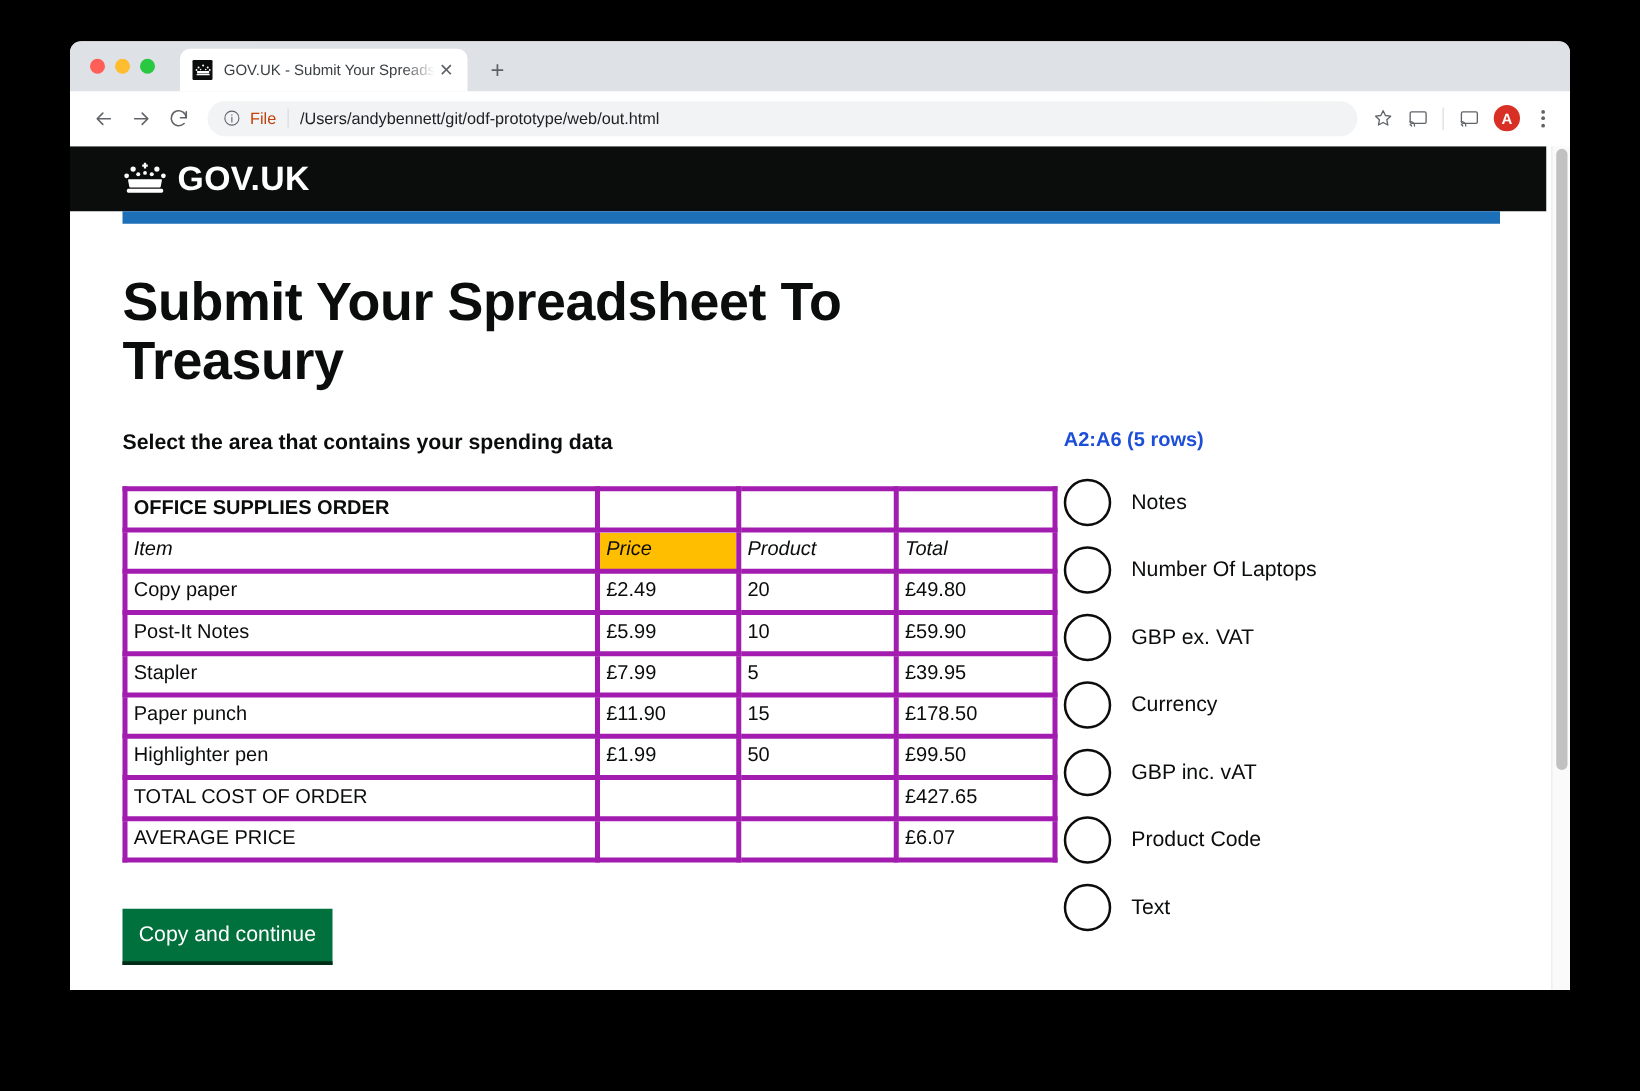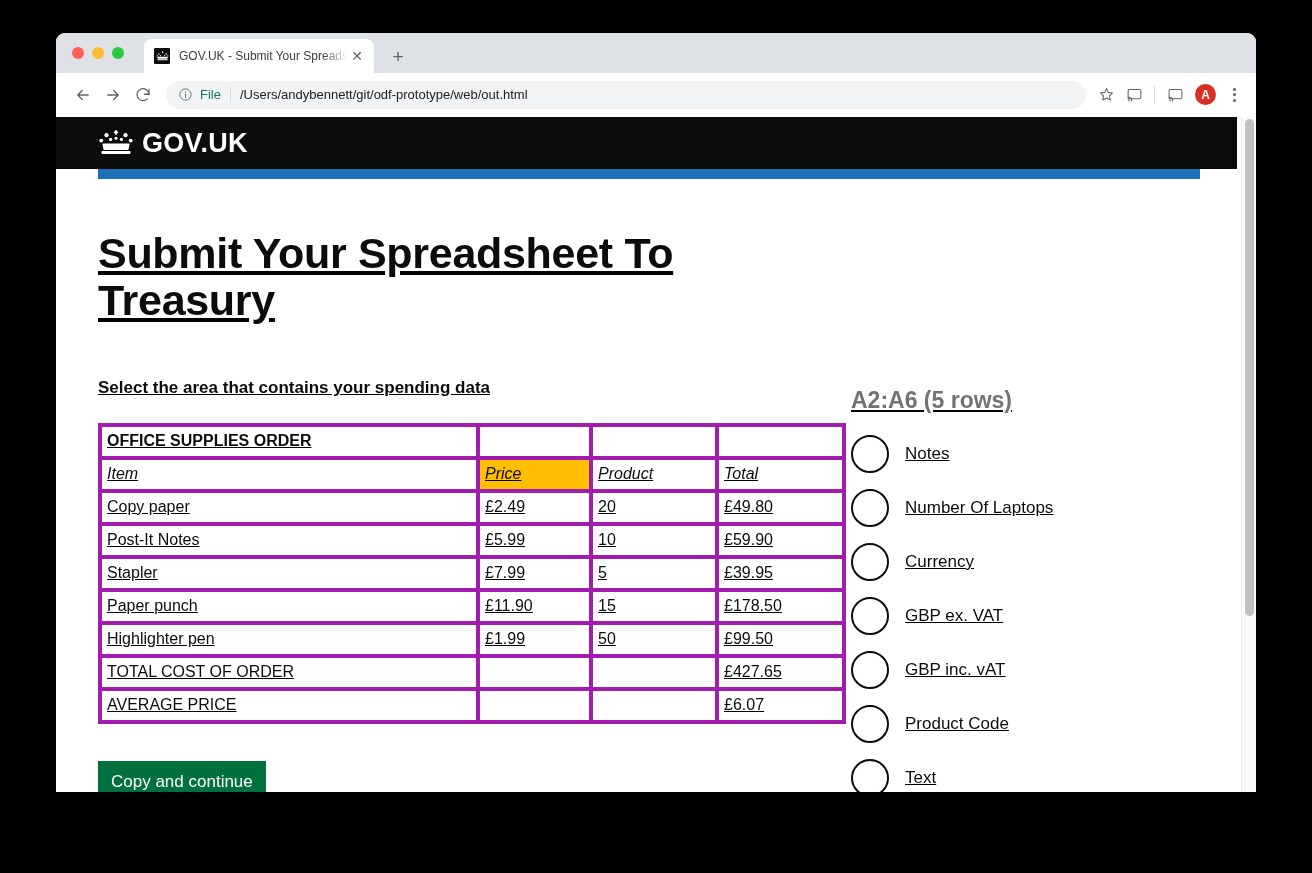--- a/index.html
+++ b/index.html
@@ -115,21 +115,21 @@
     border-radius: 14px;
     display: flex;
     align-items: center;
     margin: 0 6px 0 8px;
     padding: 0 12px;
     min-width: 0;
   }
   .omni-info { width: 15px; height: 15px; flex: 0 0 15px; }
   .omni-info svg { width: 15px; height: 15px; stroke: #5f6368; fill: none; stroke-width: 1.4; }
   .omni-scheme {
-    font-size: 13px; color: #0f766e; margin-left: 7px; flex: 0 0 auto;
+    font-size: 13px; color: #c2410c; margin-left: 7px; flex: 0 0 auto;
   }
   .omni-sep {
     width: 1px; height: 15px; background: #dadce0; margin: 0 9px; flex: 0 0 1px;
   }
   .omni-url {
     font-size: 13px; color: #202124;
     white-space: nowrap; overflow: hidden; text-overflow: ellipsis;
   }
 
   .tool-icon {
@@ -188,52 +188,51 @@
     line-height: 1;
   }
   .blue-bar {
     height: 10px;
     background: #1d70b8;
     margin: 0 42px 0 42px;
     width: 1102px;
   }
 
   .main {
-    padding: 51px 42px 0 42px;
+    padding: 40px 42px 0 42px;
     display: block;
-    text-decoration: underline;
   }
 
   h1.page-title {
     font-size: 43px;
     font-weight: 700;
     line-height: 1.09;
     color: #0b0c0c;
     letter-spacing: -0.3px;
     max-width: 640px;
   }
 
   .columns {
     display: flex;
-    margin-top: 54px;
-    align-items: center;
+    margin-top: 31px;
+    align-items: flex-start;
   }
   .col-left { width: 753px; flex: 0 0 753px; }
   .col-right { flex: 1 1 auto; padding-left: 0px; }
 
   .legend {
     font-size: 17px;
     font-weight: 700;
     color: #0b0c0c;
     margin-bottom: 25px;
   }
   .range-label {
-    font-size: 23px;
+    font-size: 16px;
     font-weight: 700;
-    color: #737373;
+    color: #1d4ed8;
     margin-bottom: 21px;
     padding-top: 0px;
   }
 
   
   table.sheet {
     border-collapse: collapse;
     width: 726px;
     table-layout: fixed;
     font-size: 16px;
@@ -504,25 +503,25 @@
               <label class="radio-row">
                 <span class="radio-mark"></span>
                 <span class="radio-label">Notes</span>
               </label>
               <label class="radio-row">
                 <span class="radio-mark"></span>
                 <span class="radio-label">Number Of Laptops</span>
               </label>
               <label class="radio-row">
                 <span class="radio-mark"></span>
+                <span class="radio-label">GBP ex. VAT</span>
+              </label>
+              <label class="radio-row">
+                <span class="radio-mark"></span>
                 <span class="radio-label">Currency</span>
-              </label>
-              <label class="radio-row">
-                <span class="radio-mark"></span>
-                <span class="radio-label">GBP ex. VAT</span>
               </label>
               <label class="radio-row">
                 <span class="radio-mark"></span>
                 <span class="radio-label">GBP inc. vAT</span>
               </label>
               <label class="radio-row">
                 <span class="radio-mark"></span>
                 <span class="radio-label">Product Code</span>
               </label>
               <label class="radio-row">

